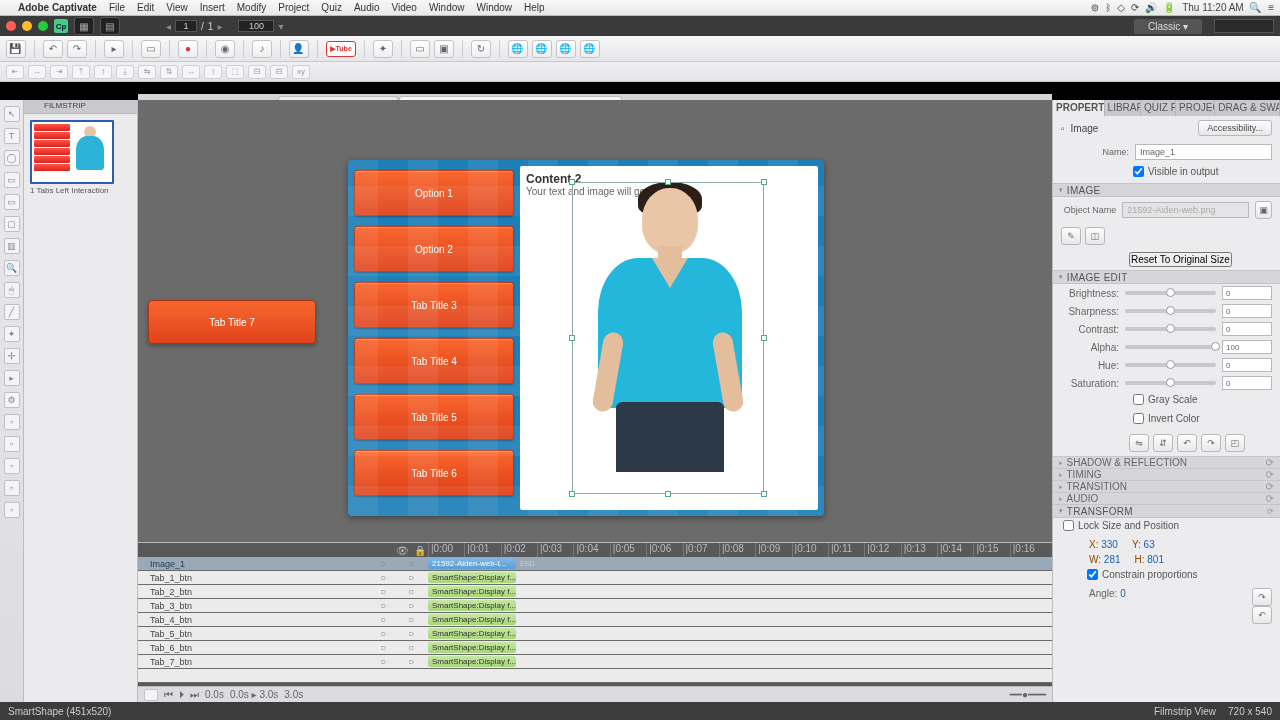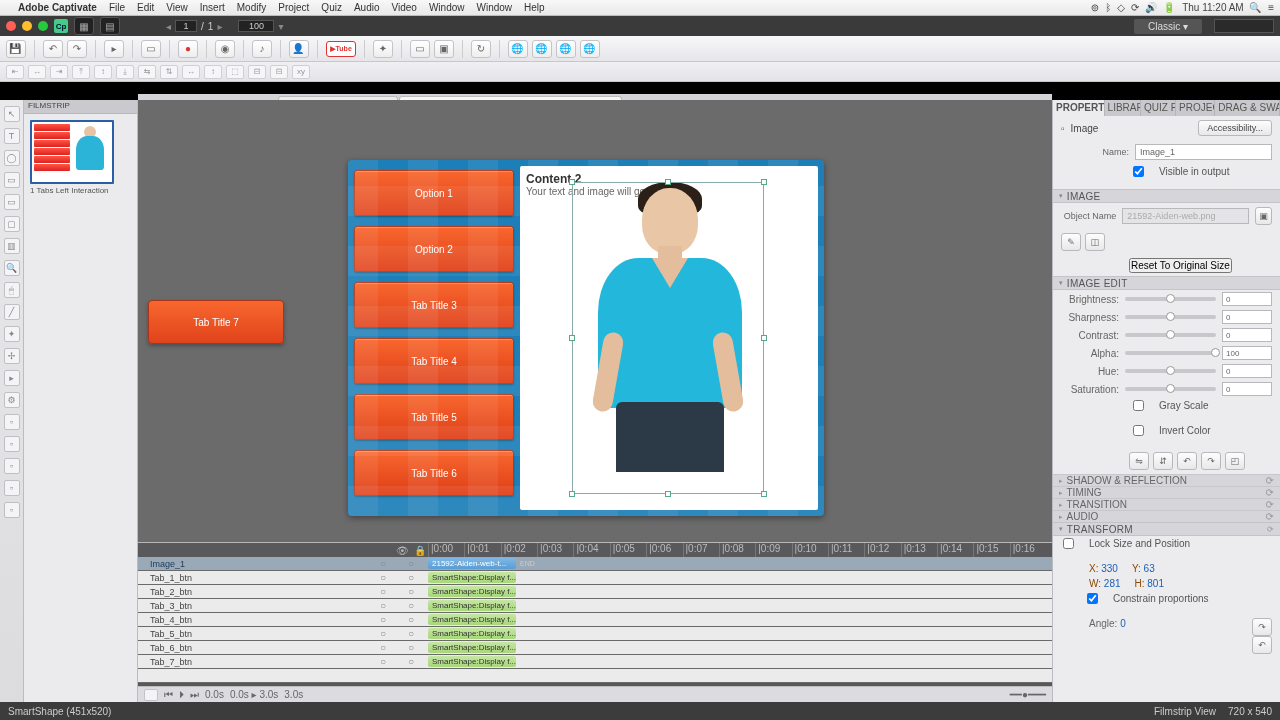--- a/index.html
+++ b/index.html
@@ -40,34 +40,34 @@
 
 
 .main { position:absolute; top:100px; bottom:18px; left:0; right:0; display:flex; background:#6b6b6b;}
 
 
 .rail { width:24px; background:linear-gradient(#e9e9ec,#dcdcdf); border-right:1px solid #bcbcc0; display:flex; flex-direction:column; gap:6px; padding:6px 0; align-items:center;}
 .rail-btn{width:16px;height:16px; border:1px solid #c0c0c4; background:#f4f4f6; border-radius:2px; color:#888; font-size:9px; display:flex; align-items:center; justify-content:center;}
 
 
 .filmstrip { width:114px; background:#ebebee; border-right:1px solid #bcbcc0; display:flex; flex-direction:column;}
-.fs-head{height:14px;background:#c9c9ce;font-size:8px;color:#444;padding:1px 4px;border-bottom:1px solid #b8b8bc;}
+.fs-head{height:14px;background:#c9c9ce;font-size:8px;color:#444;padding:1px 20px;border-bottom:1px solid #b8b8bc;}
 .fs-body{flex:1;padding:6px;}
 .thumb{width:84px;height:64px;border:2px solid #2a5fa8;background:#fff;position:relative;overflow:hidden;border-radius:1px;}
 .thumb .tabs{position:absolute;left:2px;top:2px;width:36px;display:flex;flex-direction:column;gap:1px;}
 .thumb .tabs div{height:7px;background:linear-gradient(#f54,#d22);border-radius:1px;}
 .thumb .pic{position:absolute;right:2px;top:2px;width:40px;height:58px;background:#fff;}
 .thumb .torso{position:absolute;right:8px;top:14px;width:28px;height:34px;background:#2bb4d8;border-radius:40% 40% 10% 10%;}
 .thumb .head{position:absolute;right:16px;top:4px;width:12px;height:12px;background:#e8c4a4;border-radius:50%;}
 .fs-cap{font-size:8px;color:#555;margin-top:2px;}
 
 
 .stage-wrap{flex:1; position:relative; display:flex; flex-direction:column;}
 .stage{flex:1;position:relative;background:#6b6b6b;overflow:hidden;}
-.floating-tab{position:absolute;left:10px;top:200px;width:136px;height:44px;background:linear-gradient(#f8672e,#e0431b);border:1px solid #a8351a;border-radius:4px;display:flex;align-items:center;justify-content:center;color:#fff;font-size:11px;box-shadow:0 2px 4px rgba(0,0,0,.3);}
+.floating-tab{position:absolute;left:10px;top:200px;width:168px;height:44px;background:linear-gradient(#f8672e,#e0431b);border:1px solid #a8351a;border-radius:4px;display:flex;align-items:center;justify-content:center;color:#fff;font-size:11px;box-shadow:0 2px 4px rgba(0,0,0,.3);}
 
 .interaction{position:absolute;left:210px;top:60px;width:476px;height:356px;background:#1e7fb8;border-radius:4px;padding:6px;display:flex;gap:6px;box-shadow:0 2px 6px rgba(0,0,0,.4);}
 .interaction::before{content:"";position:absolute;inset:0;background:repeating-linear-gradient(90deg,rgba(255,255,255,.07) 0 30px,transparent 30px 60px),repeating-linear-gradient(0deg,rgba(255,255,255,.07) 0 30px,transparent 30px 60px);border-radius:4px;pointer-events:none;}
 .tab-col{width:160px;display:flex;flex-direction:column;gap:10px;padding:4px 0;}
 .opt{height:46px;background:linear-gradient(#f8672e,#df3e17);border:1px solid #b23818;border-radius:3px;display:flex;align-items:center;justify-content:center;color:#fff;font-size:11px;box-shadow:inset 0 1px 0 rgba(255,255,255,.25),0 1px 2px rgba(0,0,0,.3);}
 .content-panel{flex:1;background:#fff;border-radius:2px;padding:6px;position:relative;}
 .content-panel .ctitle{font-weight:bold;font-size:12px;color:#333;}
 .content-panel .cbody{font-size:10px;color:#666;}
 .photo{position:absolute;left:52px;top:16px;width:192px;height:312px;}
 .photo .sel{position:absolute;inset:0;border:1px solid #8aa;pointer-events:none;}
@@ -111,21 +111,21 @@
 
 .props{width:228px;background:#ecebed;border-left:1px solid #bcbcc0;display:flex;flex-direction:column;}
 .props-tabs{height:16px;background:#c9c9cd;display:flex;font-size:7px;color:#555;}
 .props-tabs div{padding:2px 3px;border-right:1px solid #b6b6ba;white-space:nowrap;overflow:hidden;}
 .props-tabs .act{background:#ecebed;font-weight:bold;}
 .p-row{padding:4px 8px;display:flex;align-items:center;gap:6px;font-size:10px;color:#444;}
 .p-row .lbl{width:68px;text-align:right;font-size:9px;color:#666;}
 .p-row .inbox{flex:1;height:16px;border:1px solid #b8b8bc;background:#fff;font-size:9px;padding:0 4px;color:#666;}
 .p-row .inbox.ro{background:#e4e4e6;color:#aaa;}
 .p-row .btn{border:1px solid #b8b8bc;background:linear-gradient(#fdfdfd,#e8e8ea);border-radius:3px;padding:2px 8px;font-size:9px;color:#444;}
-.p-chk{display:flex;align-items:center;gap:15px;padding:2px 8px 12px 80px;font-size:9px;color:#555;}
+.p-chk{display:flex;align-items:center;gap:4px;padding:2px 8px 6px 80px;font-size:9px;color:#555;}
 .p-chk input{width:11px;height:11px;}
 .section-head{height:14px;background:#d6d6da;border-top:1px solid #c4c4c8;border-bottom:1px solid #c4c4c8;padding:1px 6px;font-size:8px;color:#555;letter-spacing:.3px;display:flex;align-items:center;gap:4px;}
 .section-head::before{content:"▾";font-size:7px;color:#888;}
 .section-head .refresh{margin-left:auto;color:#999;font-size:8px;}
 .slider-row{display:flex;align-items:center;gap:6px;padding:2px 8px;font-size:9px;color:#666;}
 .slider-row .slbl{width:58px;text-align:right;}
 .slider{flex:1;height:4px;background:#c8c8cc;border-radius:2px;position:relative;}
 .slider .knob{position:absolute;top:-3px;width:9px;height:9px;border-radius:50%;background:#fff;border:1px solid #999;}
 .sval{width:50px;height:14px;border:1px solid #b8b8bc;background:#fff;font-size:8px;text-align:left;padding:0 3px;color:#666;}
 .icon-row{display:flex;gap:4px;padding:4px 8px 4px 76px;}

